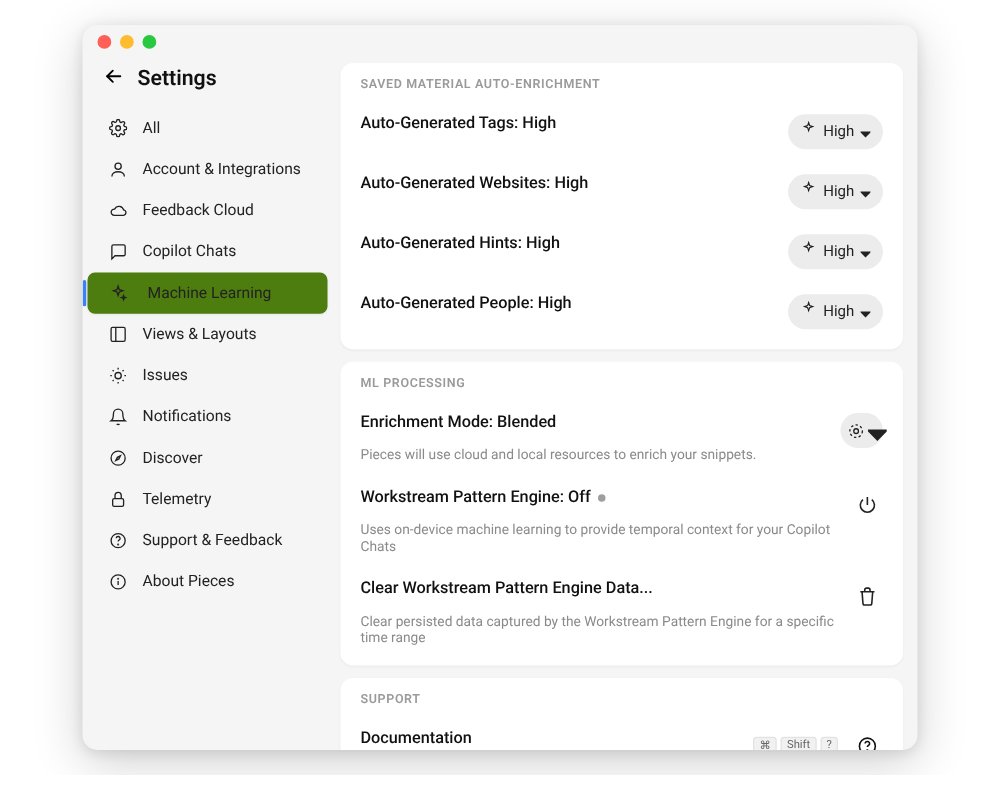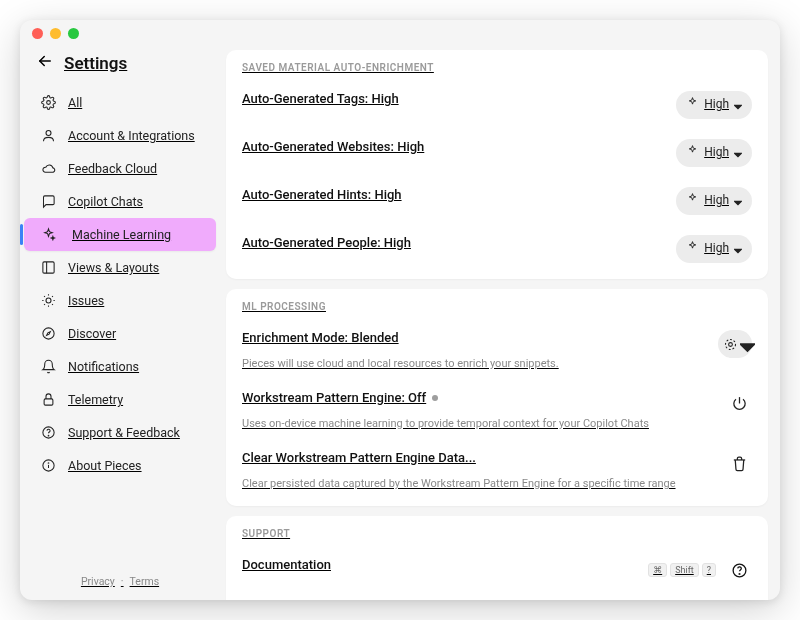--- a/index.html
+++ b/index.html
@@ -4,29 +4,28 @@
 <style>
   * { box-sizing: border-box; margin: 0; padding: 0; }
   body {
     font-family: -apple-system, BlinkMacSystemFont, "Segoe UI", Roboto, sans-serif;
     background: #ffffff;
     display: flex;
     justify-content: center;
     padding: 20px 0;
   }
   .window {
-    width: 760px;
+    width: 668px;
     height: 580px;
     background: #f5f5f5;
     border-radius: 12px;
     box-shadow: 0 10px 40px rgba(0,0,0,0.18), 0 2px 10px rgba(0,0,0,0.1);
     display: flex;
     flex-direction: column;
     overflow: hidden;
-    text-decoration: underline;
   }
   .titlebar {
     height: 26px;
     display: flex;
     align-items: center;
     padding-left: 12px;
     gap: 7px;
   }
   .tl-dot { width: 11px; height: 11px; border-radius: 50%; }
   .tl-red { background: #ff5f57; }
@@ -57,21 +56,21 @@
     align-items: center;
     gap: 12px;
     height: 33px;
     padding: 0 14px 0 20px;
     font-size: 12.5px;
     color: #222;
     cursor: pointer;
     position: relative;
   }
   .sb-item.active {
-    background: #f0abfc;
+    background: #4d7c0f;
     border-radius: 6px;
     margin: 0 4px;
     padding-left: 16px;
     box-shadow: 0 1px 2px rgba(0,0,0,0.05);
     gap: 16px;
   }
   .sb-item.active::before {
     content: "";
     position: absolute;
     left: -4px;
@@ -261,34 +260,34 @@
               <svg viewBox="0 0 24 24">
                 <circle cx="12" cy="12" r="4"></circle>
                 <path d="M12 2v2M12 20v2M4.93 4.93l1.41 1.41M17.66 17.66l1.41 1.41M2 12h2M20 12h2M4.93 19.07l1.41-1.41M17.66 6.34l1.41-1.41"></path>
               </svg>
             </span>
           <span>Issues</span>
         </div>
         <div class="sb-item">
           <span class="sb-icon">
               <svg viewBox="0 0 24 24">
+                <path d="M18 8a6 6 0 0 0-12 0c0 7-3 9-3 9h18s-3-2-3-9"></path>
+                <path d="M13.7 21a2 2 0 0 1-3.4 0"></path>
+              </svg>
+            </span>
+          <span>Notifications</span>
+        </div>
+        <div class="sb-item">
+          <span class="sb-icon">
+              <svg viewBox="0 0 24 24">
                 <circle cx="12" cy="12" r="9"></circle>
                 <polygon points="15 9 13 13 9 15 11 11 15 9"></polygon>
               </svg>
             </span>
           <span>Discover</span>
-        </div>
-        <div class="sb-item">
-          <span class="sb-icon">
-              <svg viewBox="0 0 24 24">
-                <path d="M18 8a6 6 0 0 0-12 0c0 7-3 9-3 9h18s-3-2-3-9"></path>
-                <path d="M13.7 21a2 2 0 0 1-3.4 0"></path>
-              </svg>
-            </span>
-          <span>Notifications</span>
         </div>
         <div class="sb-item">
           <span class="sb-icon">
               <svg viewBox="0 0 24 24">
                 <rect x="5" y="11" width="14" height="10" rx="2"></rect>
                 <path d="M8 11V7a4 4 0 0 1 8 0v4"></path>
               </svg>
             </span>
           <span>Telemetry</span>
         </div>
@@ -305,25 +304,20 @@
         <div class="sb-item">
           <span class="sb-icon">
               <svg viewBox="0 0 24 24">
                 <circle cx="12" cy="12" r="9"></circle>
                 <line x1="12" y1="11" x2="12" y2="16"></line>
                 <circle cx="12" cy="8" r="0.5"></circle>
               </svg>
             </span>
           <span>About Pieces</span>
         </div>
-      </div>
-      <div class="sb-footer">
-        <span>Privacy</span>
-        <span>·</span>
-        <span>Terms</span>
       </div>
     </div>
 
     <div class="content">
 
       <div class="card">
         <div class="card-head">SAVED MATERIAL AUTO-ENRICHMENT</div>
 
         <div class="row">
           <div class="row-main">

